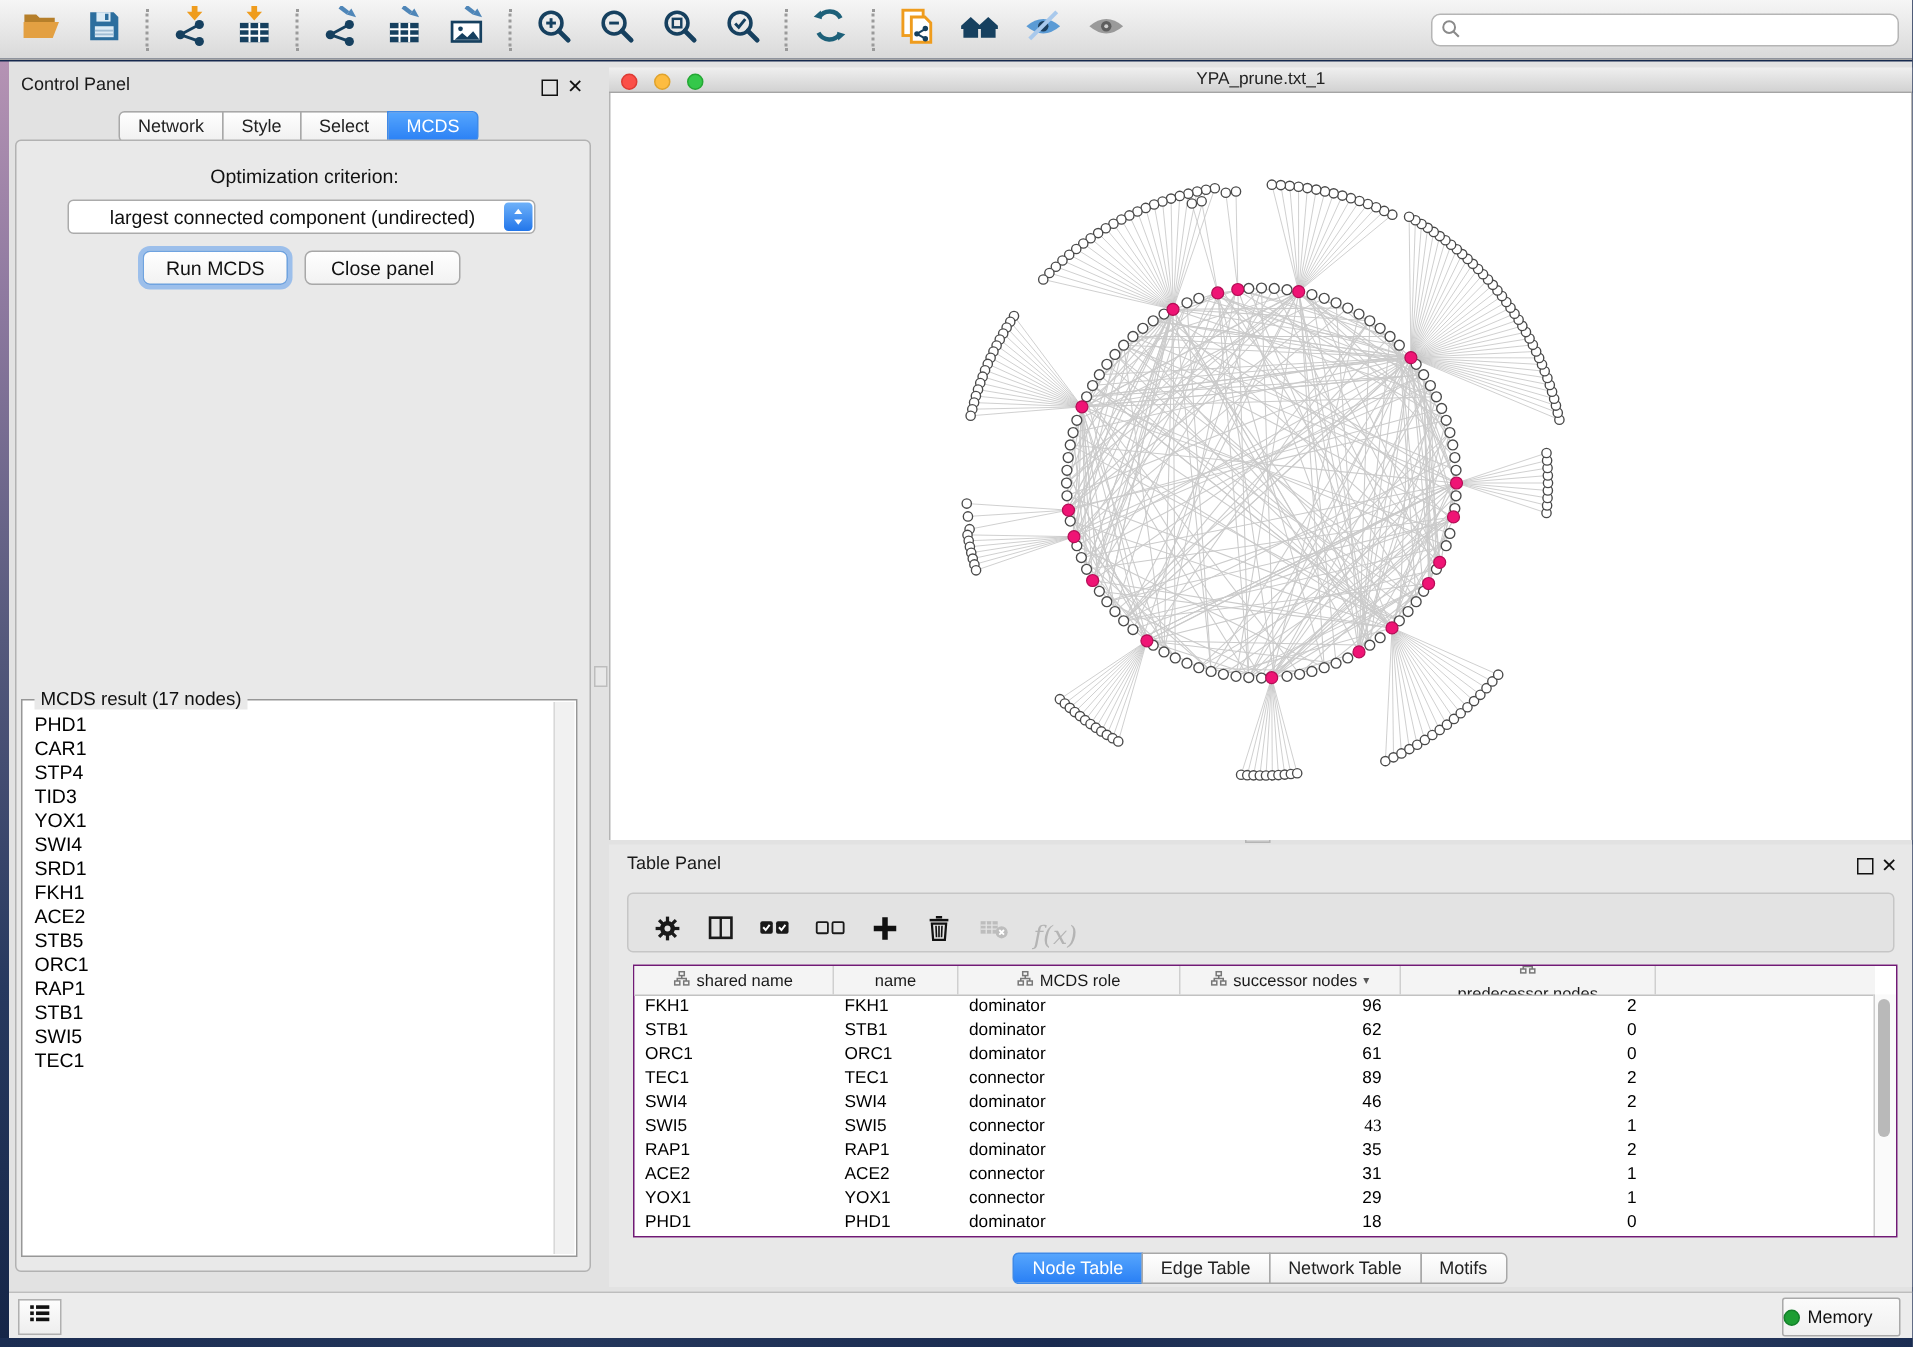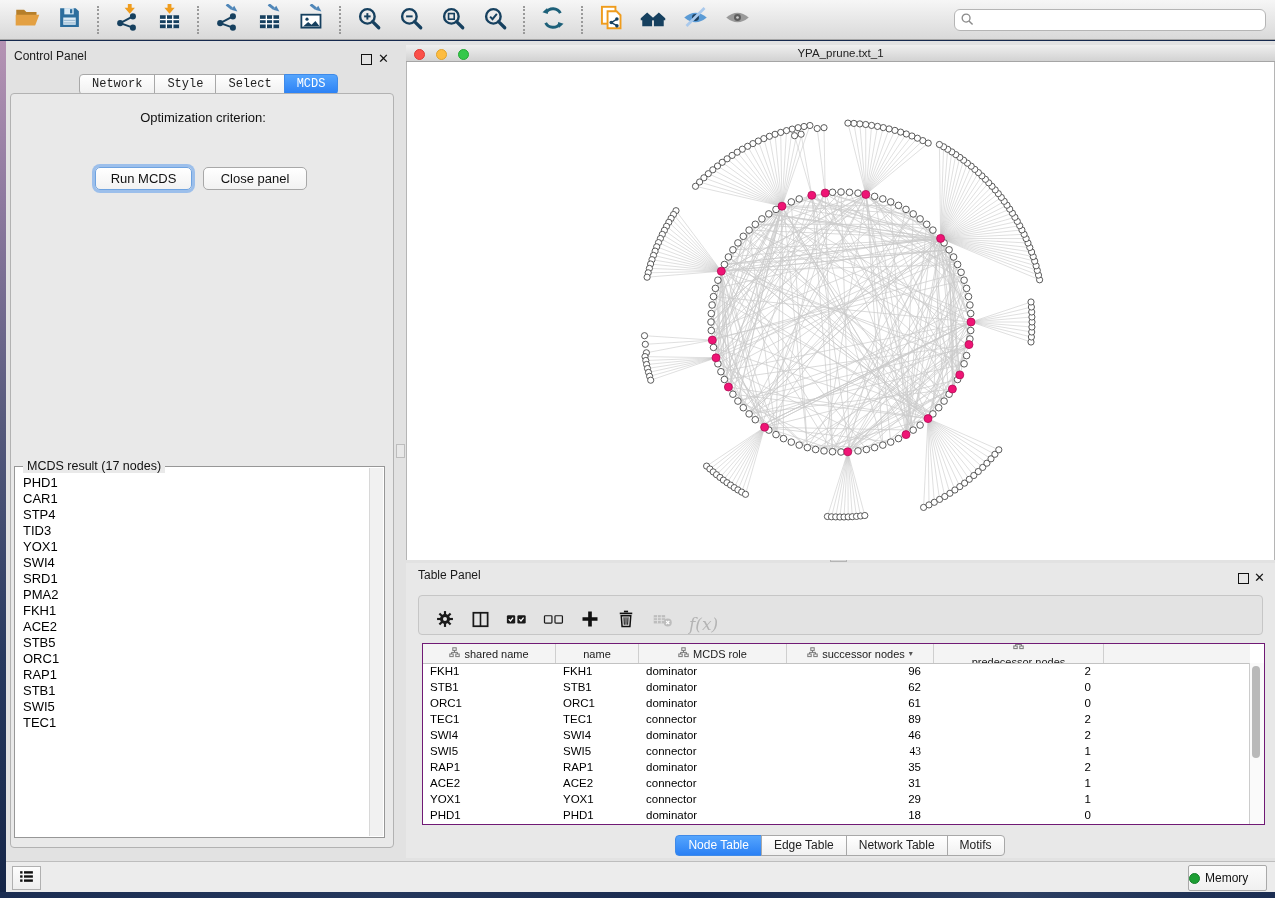--- a/index.html
+++ b/index.html
@@ -23,21 +23,21 @@
   #search-icon-box{position:absolute;left:6px;top:3px;}
 
   
   #winbg{left:6px;top:41px;width:1269px;height:851px;background:#e2e2e2;}
 
   
   #control-panel{left:6px;top:45px;width:394px;height:816px;background:#e2e2e2;}
   .panel-title{font-size:12px;color:#1a1a1a;}
   .float-glyph{display:inline-block;width:9px;height:9px;border:1.5px solid #111;background:transparent;}
   .close-glyph{font-size:13px;font-weight:800;color:#111;line-height:10px;}
-  #control-tabs{position:absolute;left:74px;top:29px;display:flex;font-family:Liberation Mono, monospace;}
+  #control-tabs{position:absolute;left:74px;top:29px;display:flex;}
   .ctab{height:17px;line-height:17px;padding:1px 12px;font-size:12px;color:#222;
     background:linear-gradient(#ffffff,#f0f0f0);border:1px solid #a8a8a8;margin-left:-1px;white-space:nowrap;}
   .ctab:first-child{border-radius:4px 0 0 4px;}
   .ctab:last-child{border-radius:0 4px 4px 0;}
   .ctab.active{background:linear-gradient(#55a5fd,#2a80f5);color:#fff;border-color:#3f8ae8;}
   #cp-box{position:absolute;left:4px;top:48px;width:384px;height:755px;background:#e9e9e9;
     border:1px solid #b2b2b2;border-radius:4px;box-sizing:border-box;}
   #opt-label{position:absolute;left:0;top:65px;width:100%;text-align:center;font-size:13px;color:#111;}
   #criterion-select{position:absolute;left:39px;top:88px;width:312px;height:23px;background:#fff;
     border:1px solid #ababab;border-radius:4px;box-sizing:border-box;display:flex;align-items:center;}
@@ -294,33 +294,41 @@
     <div class="abs" style="left:355px;top:6px;"><span class="float-glyph"></span></div>
     <div class="abs" style="left:372px;top:4px;"><span class="close-glyph">✕</span></div>
     <div id="control-tabs">
         <div class="ctab">Network</div>
         <div class="ctab">Style</div>
         <div class="ctab">Select</div>
         <div class="ctab active">MCDS</div>
       </div>
     <div id="cp-box"></div>
     <div id="opt-label">Optimization criterion:</div>
+    <div id="criterion-select">
+      <span id="criterion-value">largest connected component (undirected)</span>
+      <span id="criterion-stepper">
+          <svg viewBox="0 0 10 14" width="9" height="13">
+            <path d="M5 1l3 4H2z" fill="#fff"></path>
+            <path d="M5 13l-3-4h6z" fill="#fff"></path>
+          </svg>
+        </span>
+    </div>
     <div class="cp-btn" id="run-btn">Run MCDS</div>
     <div class="cp-btn" id="closepanel-btn">Close panel</div>
     <div id="result-group">
       <div id="result-label">MCDS result (17 nodes)</div>
       <div id="result-list">
           <div class="mcds-item">PHD1</div>
           <div class="mcds-item">CAR1</div>
           <div class="mcds-item">STP4</div>
           <div class="mcds-item">TID3</div>
           <div class="mcds-item">YOX1</div>
           <div class="mcds-item">SWI4</div>
           <div class="mcds-item">SRD1</div>
-          <div class="mcds-item">PMA2</div>
           <div class="mcds-item">FKH1</div>
           <div class="mcds-item">ACE2</div>
           <div class="mcds-item">STB5</div>
           <div class="mcds-item">ORC1</div>
           <div class="mcds-item">RAP1</div>
           <div class="mcds-item">STB1</div>
           <div class="mcds-item">SWI5</div>
           <div class="mcds-item">TEC1</div>
         </div>
       <div id="result-scroll"></div>

